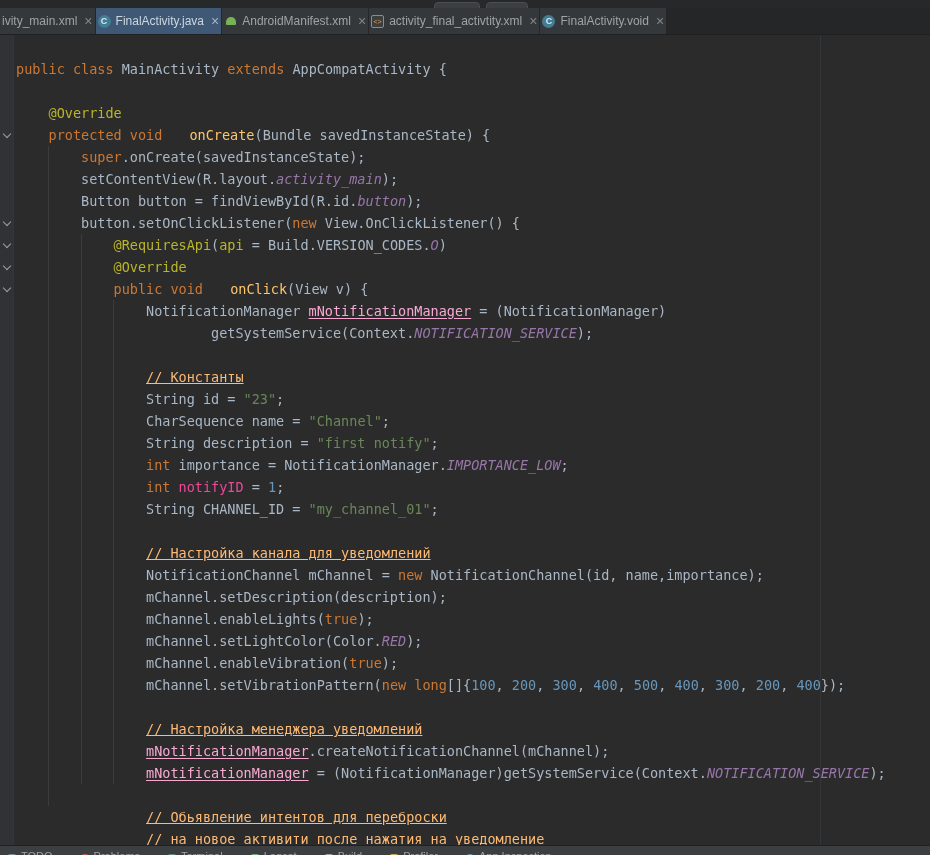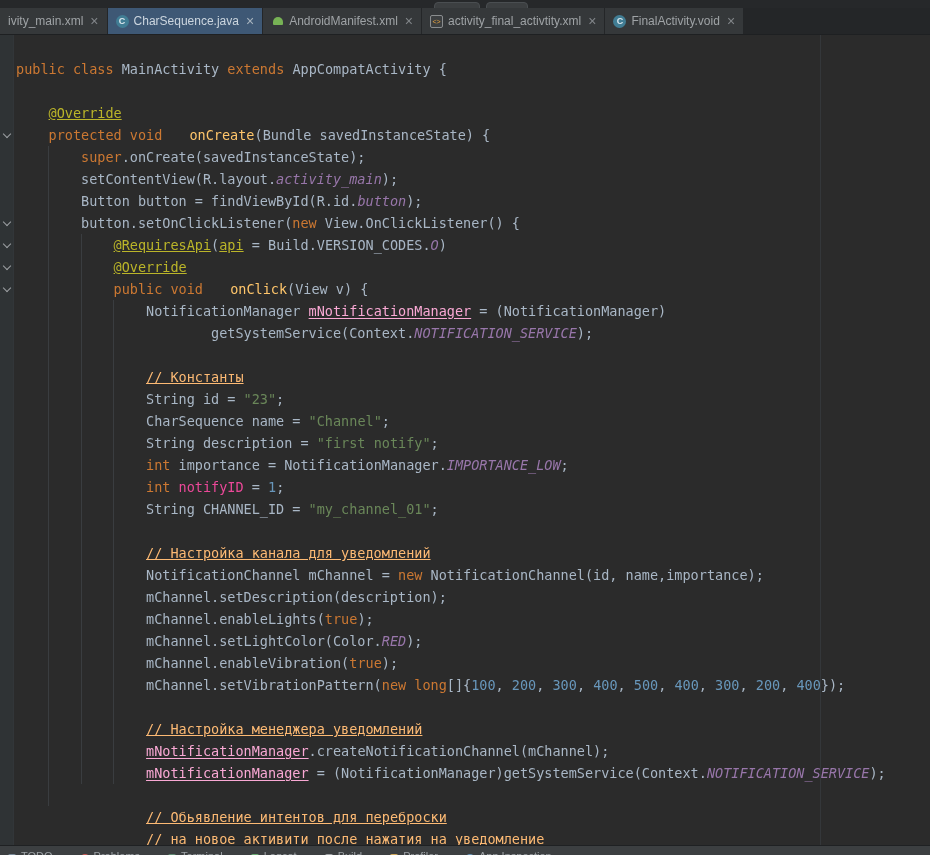--- a/index.html
+++ b/index.html
@@ -10,21 +10,21 @@
 
   
   .topbar { position:absolute; top:0; left:0; right:0; height:8px; background:#26282a; }
   .tb-btn { position:absolute; top:2px; height:12px; border:1px solid #4a4e51; background:#3c3f41; border-radius:4px; }
   .tb-btn.b1 { left:434px; width:46px; }
   .tb-btn.b2 { left:486px; width:42px; }
 
   
   .tabbar { position:absolute; top:8px; left:0; right:0; height:27px; background:#242628;
             display:flex; align-items:stretch; border-bottom:1px solid #1e2022; overflow:hidden; }
-  .tab { display:flex; align-items:center; padding:0 8px; background:#35383a;
+  .tab { display:flex; align-items:center; padding:0 2px; background:#35383a;
          border-right:1px solid #242628; font-size:12px; color:#9fa3a6; white-space:nowrap; }
   .tab.selected { background:#3e5875; color:#ccd6df; }
   .tab .close { margin-left:7px; color:#82868a; font-size:14px; line-height:1; }
   .tab.selected .close { color:#a8b4bf; }
   .ticon { width:13px; height:13px; margin-right:5px; flex:none; position:relative;
            display:flex; align-items:center; justify-content:center; }
   .ticon.class { border-radius:50%; background:#417d94; color:#dce8ee; font-size:9px; font-weight:bold; }
   .ticon.xml { background:#3c3f41; border:1px solid #8a8d8f; border-radius:2px; color:#e8a33d; font-size:7px; }
   .ticon.manifest { background:transparent; }
   .ticon.manifest::after { content:""; width:10px; height:8px; background:#77b255; border-radius:5px 5px 1px 1px; }
@@ -35,21 +35,21 @@
   .fold { position:absolute; left:3px; width:9px; height:9px; }
   .fold::after { content:""; position:absolute; left:1px; top:0; width:5px; height:5px;
                  border-right:1.5px solid #9da0a3; border-bottom:1.5px solid #9da0a3; transform:rotate(45deg); }
   .guide { position:absolute; width:1px; background:#3a3d40; }
   .margin-guide { position:absolute; left:820px; top:0; bottom:0; width:1px; background:#34373a; }
   .code { position:absolute; left:16px; top:23px; font-family:"DejaVu Sans Mono", monospace;
           font-size:13.5px; line-height:22px; white-space:pre; }
   .code-line { height:22px; }
   .tok-kw     { color:#cc7832; }
   .tok-def    { color:#a9b7c6; }
-  .tok-ann    { color:#bbb529;text-decoration:underline; }
+  .tok-ann    { color:#bbb529; }
   .tok-mdecl  { color:#ffc66b;margin-left:19px; }
   .tok-str    { color:#6a8759; }
   .tok-num    { color:#6897bb; }
   .tok-com    { color:#fdba74;text-decoration:underline; }
   .tok-const  { color:#9876aa; font-style:italic;text-align:right; }
   .tok-ufield { color:#f9a8d4; text-decoration:underline; text-underline-offset:2px; }
   .tok-unused { color:#ec4899; }
 
   
   .statusbar { position:absolute; left:0; right:0; bottom:0; height:10px; background:#3c3f41;
@@ -76,21 +76,21 @@
     <div class="tb-btn b2"></div>
   </div>
 
   <div class="tabbar">
       <div class="tab">
         <span>ivity_main.xml</span>
         <span class="close">×</span>
       </div>
       <div class="tab selected">
         <span class="ticon class">C</span>
-        <span>CharSequence.java</span>
+        <span>FinalActivity.java</span>
         <span class="close">×</span>
       </div>
       <div class="tab">
         <span class="ticon manifest"></span>
         <span>AndroidManifest.xml</span>
         <span class="close">×</span>
       </div>
       <div class="tab">
         <span class="ticon xml">&lt;&gt;</span>
         <span>activity_final_activtity.xml</span>

